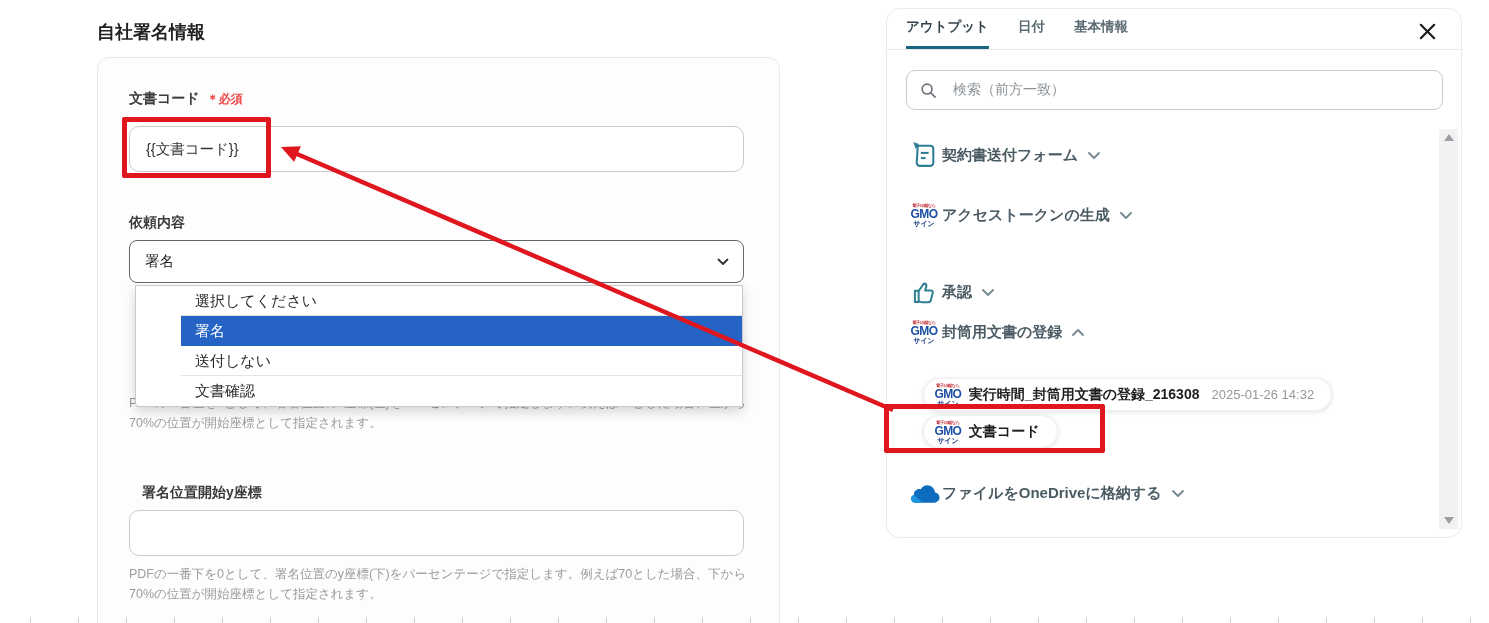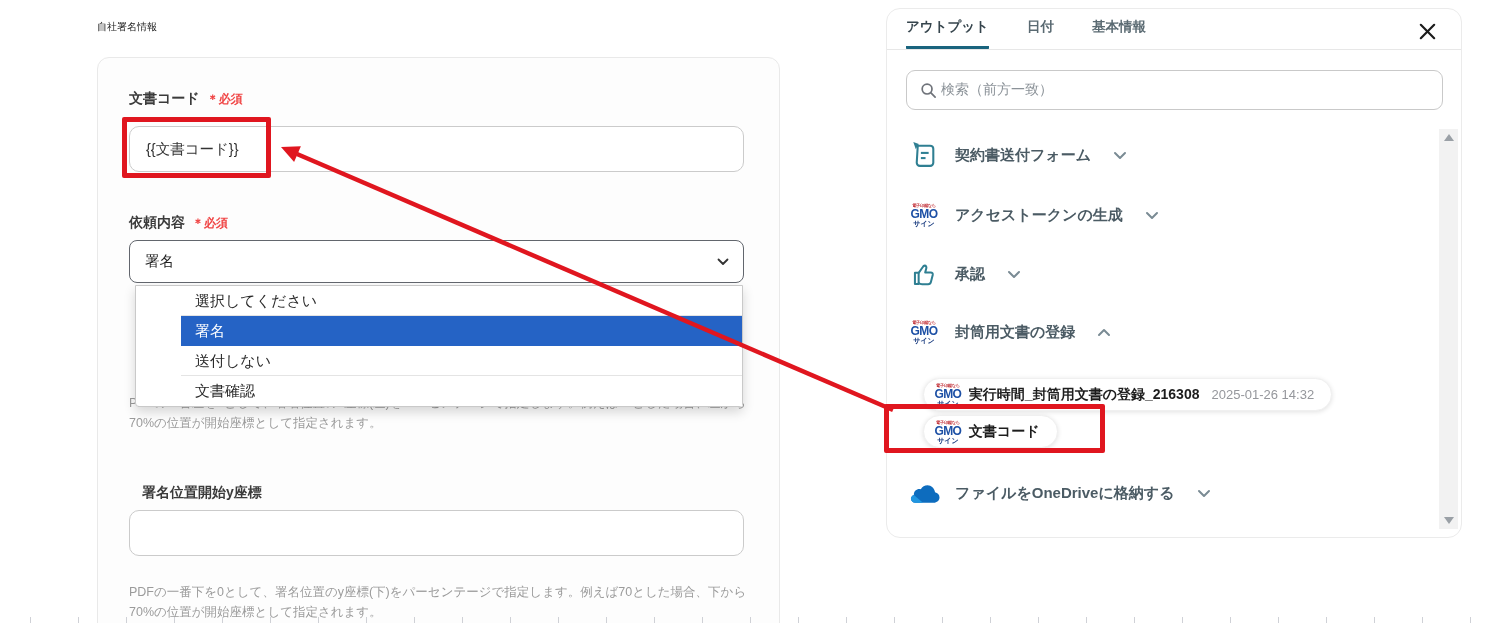--- a/index.html
+++ b/index.html
@@ -1,72 +1,72 @@
 <!DOCTYPE html>
 <html><head>
 <meta charset="utf-8">
 <style>
   * { margin:0; padding:0; box-sizing:border-box; }
   html,body { background:#fff; }
   body { font-family:"Liberation Sans","DejaVu Sans",sans-serif; }
   .stage { position:relative; width:1489px; height:623px; background:#fff; overflow:hidden; }
 
   
-  .form-title { position:absolute; left:97px; top:20px; font-size:10px; font-weight:400; color:#222; }
+  .form-title { position:absolute; left:97px; top:20px; font-size:18px; font-weight:700; color:#222; }
   .form-card { position:absolute; left:97px; top:57px; width:683px; height:600px;
                background:#fdfdfd; border:1px solid #e9e9e9; border-radius:12px; }
   .lbl-row { position:absolute; display:flex; align-items:baseline; gap:7px; }
   .lbl { font-size:14px; font-weight:700; color:#3b3b3b; }
   .req { font-size:12px; font-weight:700; color:#f04545; }
   .lbl-row.p1 { left:31px; top:32px; }
-  .lbl-row.p2 { left:31px; top:156px; }
+  .lbl-row.p2 { left:31px; top:156px;flex-direction:column; }
   .lbl-row.p3 { left:44px; top:426px; }
 
   .text-input { position:absolute; left:31px; width:615px; height:46px; background:#fff;
                 border:1px solid #cbcbcb; border-radius:10px; display:flex; align-items:center;
                 padding:0 16px; font-size:14.5px; color:#333;text-align:right; }
   .text-input.i1 { top:68px; }
   .text-input.i2 { top:452px; }
 
   .select { position:absolute; left:31px; top:182px; width:615px; height:43px; background:#fff;
             border:1.4px solid #62666d; border-radius:8px; display:flex; align-items:center;
             justify-content:space-between; padding:0 14px 0 15px; font-size:14.5px; color:#222; z-index:6; }
 
   .helper { position:absolute; left:31px; width:634px; font-size:12.5px; line-height:20px; color:#9b9b9b; }
   .helper.hx { top:335px; z-index:1; }
-  .helper.hy { top:524px; }
+  .helper.hy { top:506px; }
 
   .dropdown { position:absolute; left:37px; top:227px; width:608px; background:#fff;
               border:1px solid #c9c9c9; border-radius:0 0 4px 4px;
               box-shadow:0 5px 12px rgba(0,0,0,.16); z-index:5; }
   .opt { height:30px; line-height:29px; padding-left:14px; font-size:15px; color:#2a2a2a;
          border-bottom:1px solid #e4e4e4; background:#fff;margin-left:45px; }
   .opt:last-child { border-bottom:none; }
   .opt.selected { background:#2563c5; color:#fff; border-bottom-color:#2563c5; }
 
   
   .panel { position:absolute; left:886px; top:8px; width:576px; height:530px; background:#fff;
            border:1px solid #ebebeb; border-radius:14px; }
-  .tabs { position:absolute; left:19px; top:0; height:41px; display:flex; gap:38px; align-items:flex-end; }
+  .tabs { position:absolute; left:19px; top:0; height:41px; display:flex; gap:29px; align-items:flex-end; }
   .tab { font-size:13.5px; font-weight:700; color:#5a6a72; padding-bottom:10px; border-bottom:4px solid transparent; cursor:default; }
   .tab.active { color:#36454d; border-bottom-color:#19647e; border-radius:2px; }
   .tabs-divider { position:absolute; left:0; right:0; top:40px; border-top:1px solid #e7e7e7; }
   .close-btn { position:absolute; right:22px; top:10px; width:24px; height:24px; display:flex;
                align-items:center; justify-content:center; }
 
   .searchbox { position:absolute; left:19px; top:61px; width:537px; height:40px; background:#fff;
                border:1px solid #c9c9c9; border-radius:9px; display:flex; align-items:center;
-               gap:4px; padding:0 13px; }
+               gap:16px; padding:0 13px; }
   .searchbox .ph { font-size:14px; color:#8b9298; }
 
-  .row { position:absolute; left:19px; height:44px; display:flex; align-items:center; gap:13px; }
+  .row { position:absolute; left:19px; height:44px; display:flex; align-items:center; }
   .row .ico { width:36px; display:flex; align-items:center; justify-content:center; flex-shrink:0; }
   .row-label { font-size:15px; font-weight:700; color:#4b5b64; }
   .row .chev { margin-left:9px; display:flex; align-items:center; }
-  .row.r1 { top:124px; } .row.r2 { top:184px; } .row.r3 { top:243px; } .row.r4 { top:301px; } .row.r5 { top:462px; }
+  .row.r1 { top:124px; } .row.r2 { top:184px; } .row.r3 { top:261px; } .row.r4 { top:301px; } .row.r5 { top:462px; }
 
   .gmo { width:34px; text-align:center; line-height:1; font-weight:700; }
   .gmo .t { display:block; font-size:5px; color:#c4383f; letter-spacing:-.4px; white-space:nowrap; transform:scale(.85); }
   .gmo .m { display:block; font-size:12px; color:#1d50a5; letter-spacing:-.6px; }
   .gmo .b { display:block; font-size:7px; color:#16397e; }
   .gmo.mini { transform:scale(.6); transform-origin:center center; width:30px; margin:-4px; }
 
   .chip { position:absolute; display:inline-flex; align-items:center; gap:7px; height:33px;
           padding:0 17px 0 10px; background:#fff; border:1px solid #f0f0f0; border-radius:18px;
           box-shadow:0 1px 5px rgba(0,0,0,.12); }

